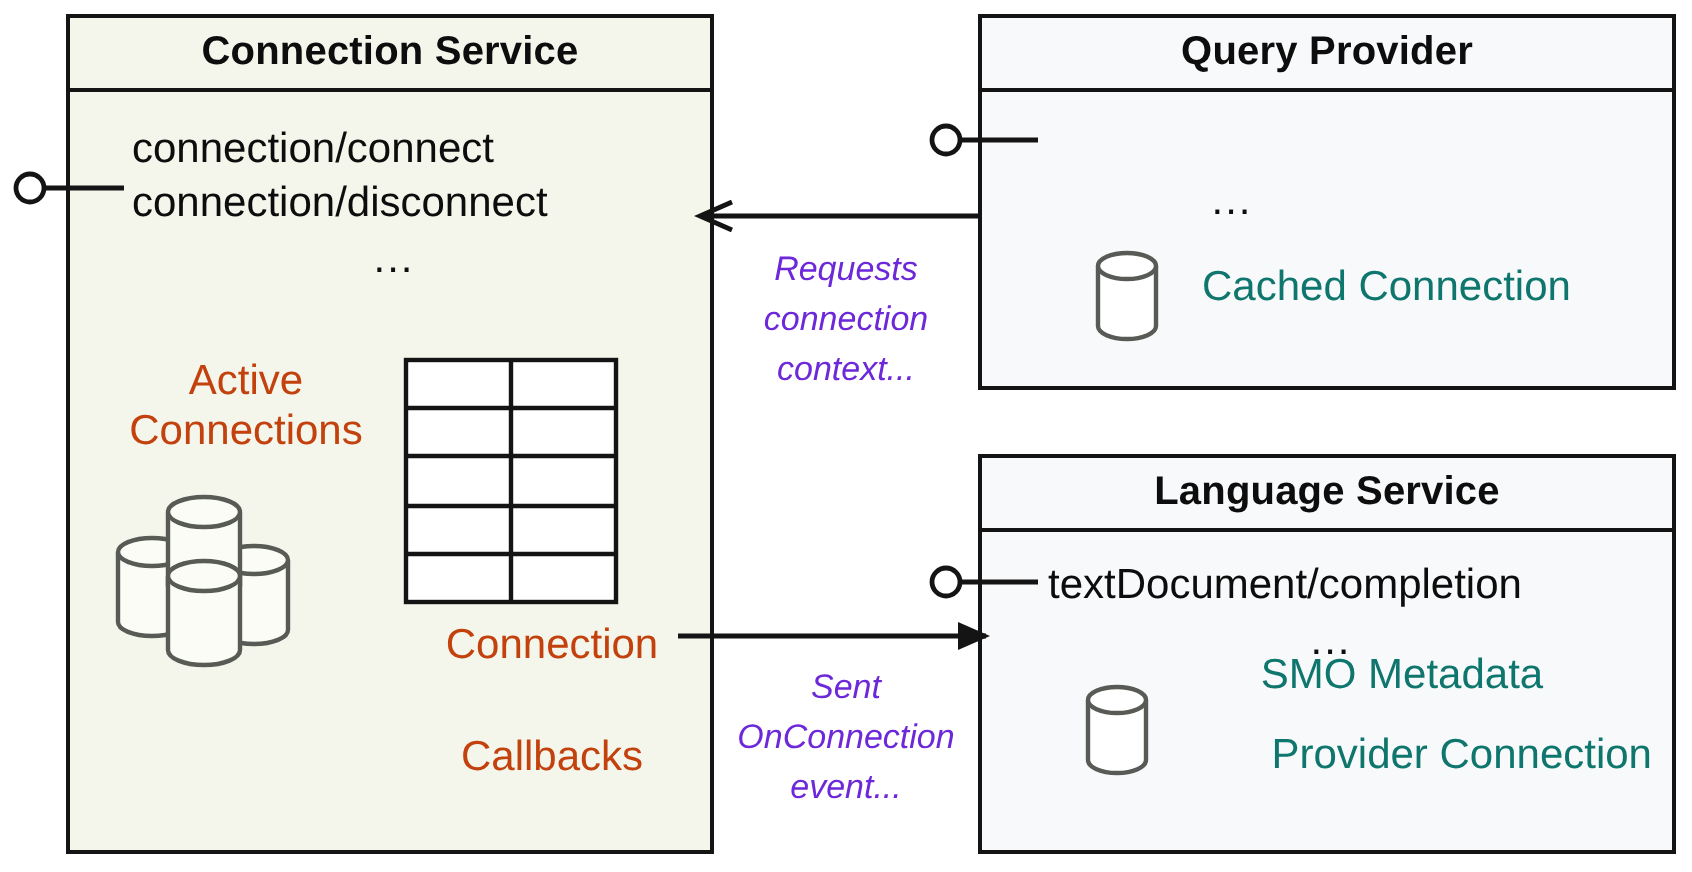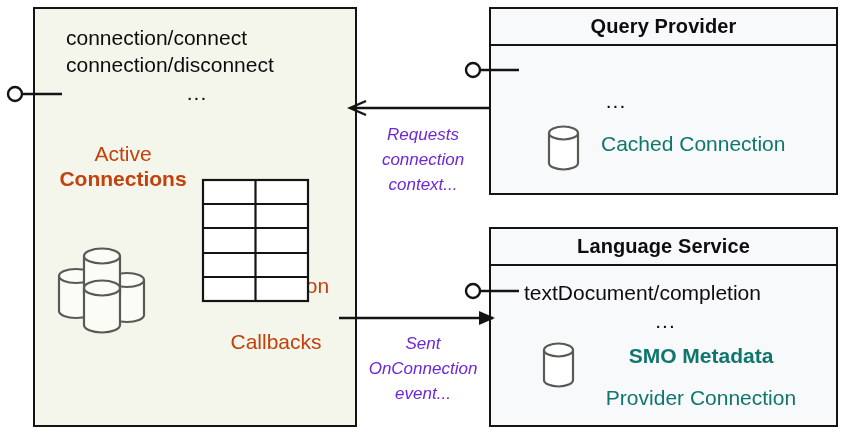--- a/index.html
+++ b/index.html
@@ -130,48 +130,49 @@
     stroke-width: 2.2;
     fill: #ffffff;
   }
 </style>
 </head>
 <body>
 
 <div id="canvas">
 
   <div class="svc-box tinted" style="left:33px; top:7px; width:324px; height:420px;">
+    <div class="svc-header">Connection Service</div>
     <div class="svc-body">
       <div class="api-line" style="left:31px; top:17px;">connection/connect</div>
       <div class="api-line" style="left:31px; top:44px;">connection/disconnect</div>
       <div class="ellipsis-line" style="left:0px; top:72px; width:324px;">...</div>
 
       <div class="block-label" style="left:8px; top:133px; width:160px;">Active</div>
-      <div class="block-label" style="left:8px; top:158px; width:160px;font-weight:bold;">Connections</div>
+      <div class="block-label" style="left:8px; top:158px; width:160px;">Connections</div>
 
       <div class="block-label" style="left:155px; top:265px; width:172px;">Connection</div>
       <div class="block-label" style="left:155px; top:321px; width:172px;">Callbacks</div>
     </div>
   </div>
 
   <div class="svc-box" style="left:489px; top:7px; width:349px; height:188px;">
     <div class="svc-header">Query Provider</div>
     <div class="svc-body">
       <div class="ellipsis-line" style="left:0px; top:43px; width:250px;">...</div>
       <div class="store-label" style="left:110px; top:86px;">Cached Connection</div>
     </div>
   </div>
 
   <div class="svc-box" style="left:489px; top:227px; width:349px; height:200px;">
     <div class="svc-header">Language Service</div>
     <div class="svc-body">
       <div class="api-line" style="left:33px; top:15px;">textDocument/completion</div>
       <div class="ellipsis-line" style="left:0px; top:43px; width:349px;">...</div>
-      <div class="store-label two-line" style="left:85px; top:78px; width:250px;font-weight:bold;">SMO Metadata</div>
-      <div class="store-label two-line" style="left:85px; top:120px; width:250px;">Provider Connection</div>
+      <div class="store-label two-line" style="left:85px; top:60px; width:250px;">SMO Metadata</div>
+      <div class="store-label two-line" style="left:85px; top:100px; width:250px;text-align:right;">Provider Connection</div>
     </div>
   </div>
 
   <div class="edge-label" style="left:362px; top:125px; width:122px;">Requests</div>
   <div class="edge-label" style="left:362px; top:150px; width:122px;">connection</div>
   <div class="edge-label" style="left:362px; top:175px; width:122px;">context...</div>
 
   <div class="edge-label" style="left:358px; top:359px; width:130px;">OnConnection</div>
   <div class="edge-label" style="left:358px; top:334px; width:130px;">Sent</div>
   <div class="edge-label" style="left:358px; top:384px; width:130px;">event...</div>

